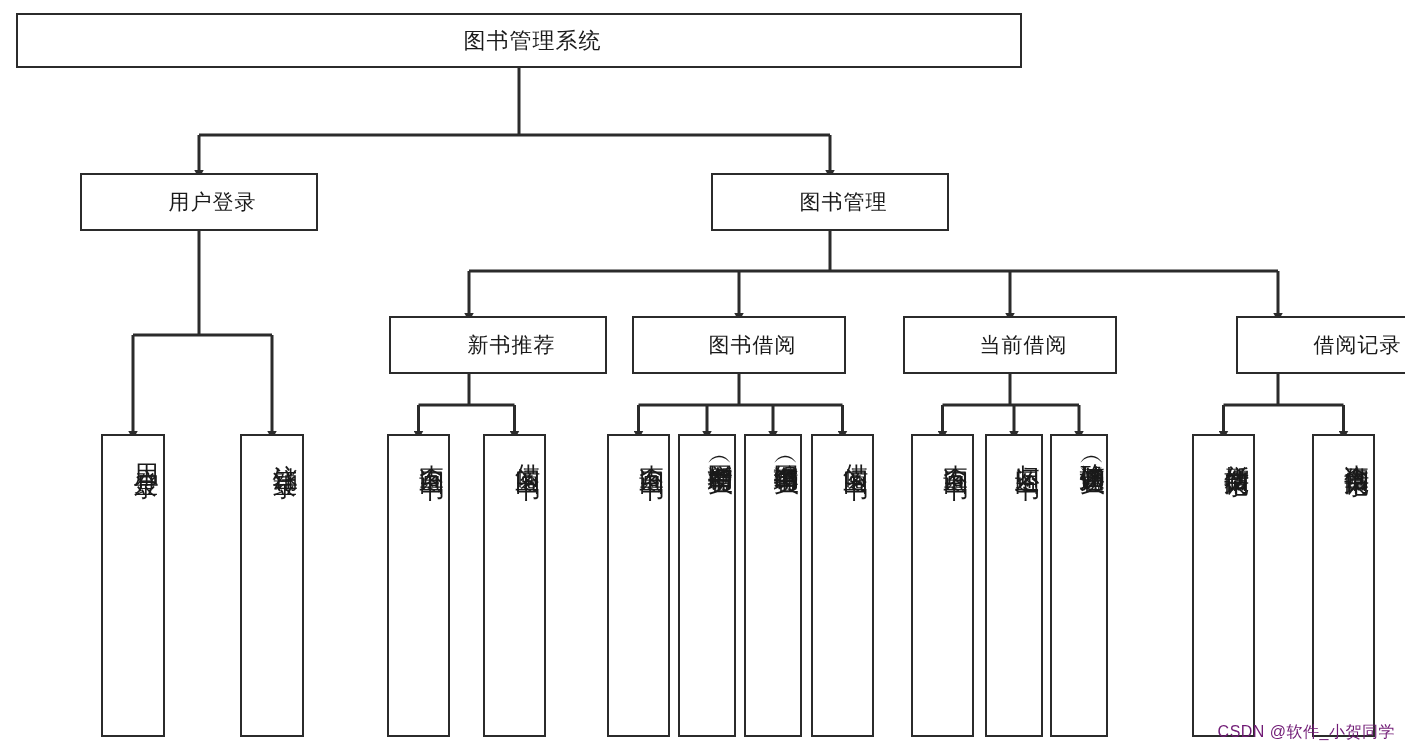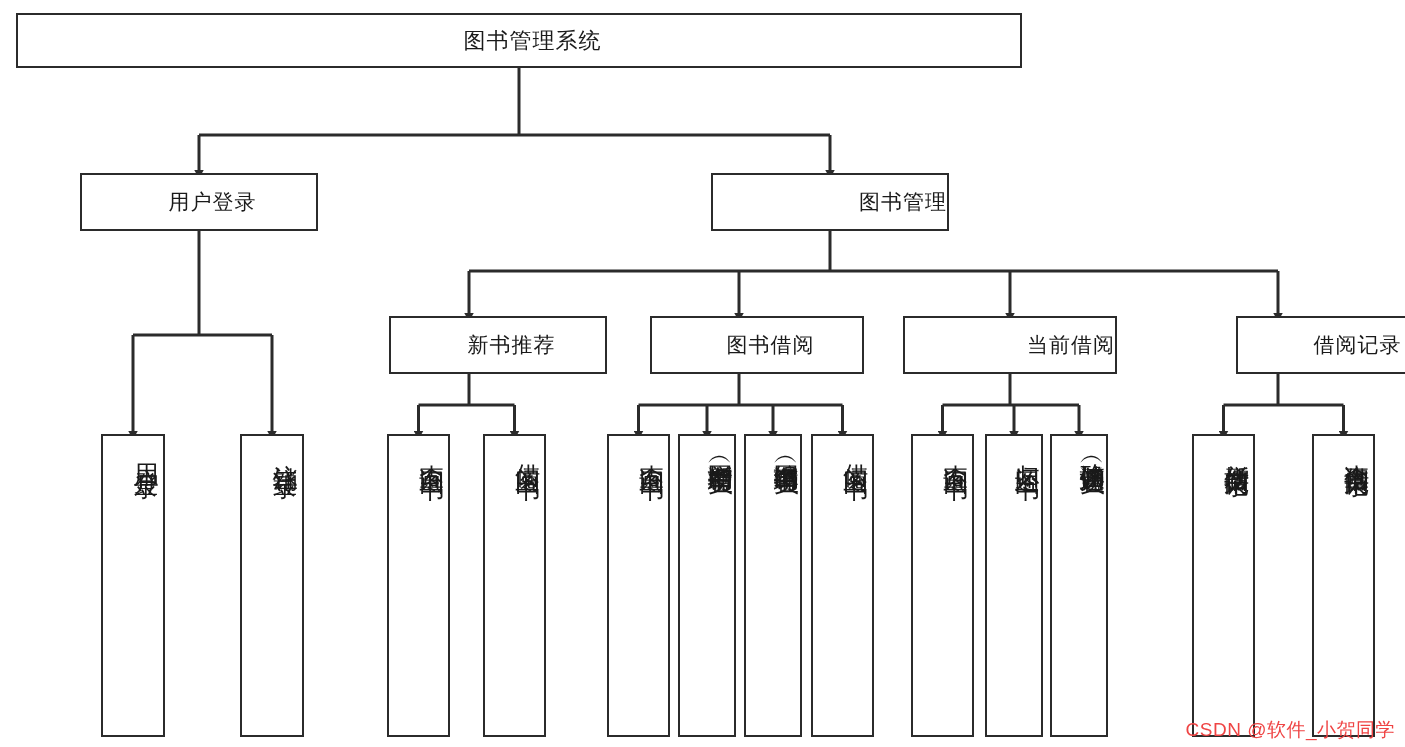--- a/index.html
+++ b/index.html
@@ -70,22 +70,22 @@
   .node.vert.tall-text .node-label {
     letter-spacing: 1px;
   }
   .node.vert.mid-text .node-label {
     letter-spacing: 2px;
   }
   #watermark {
     position: absolute;
     right: 10px;
     bottom: 4px;
-    font-size: 19px;
-    color: #ef4444;
+    font-size: 16px;
+    color: #701a75;
     letter-spacing: 0.5px;
     white-space: nowrap;
     z-index: 5;
     font-family: "Liberation Sans", "DejaVu Sans", sans-serif;
   }
 </style>
 </head>
 <body>
 
 <div id="diagram-root">
@@ -133,30 +133,30 @@
       </g>
   </svg>
 
   <div id="nodes-layer">
       <div class="node horiz root" style="left: 16px; top: 13px; width: 1006px; height: 55px;">
         <span class="node-label">图书管理系统</span>
       </div>
       <div class="node horiz" style="left: 80px; top: 173px; width: 238px; height: 58px;">
         <span class="node-label">用户登录</span>
       </div>
-      <div class="node horiz" style="left: 711px; top: 173px; width: 238px; height: 58px; justify-content: flex-end;">
+      <div class="node horiz" style="left: 711px; top: 173px; width: 238px; height: 58px;">
         <span class="node-label">图书管理</span>
       </div>
       <div class="node horiz" style="left: 360px; top: 316px; width: 218px; height: 58px; margin-left: 29px;">
         <span class="node-label">新书推荐</span>
       </div>
-      <div class="node horiz" style="left: 632px; top: 316px; width: 214px; height: 58px; margin-left: 18px;">
+      <div class="node horiz" style="left: 632px; top: 316px; width: 214px; height: 58px;">
         <span class="node-label">图书借阅</span>
       </div>
-      <div class="node horiz" style="left: 903px; top: 316px; width: 214px; height: 58px; justify-content: flex-end;">
+      <div class="node horiz" style="left: 903px; top: 316px; width: 214px; height: 58px;">
         <span class="node-label">当前借阅</span>
       </div>
       <div class="node horiz" style="left: 1236px; top: 316px; width: 216px; height: 58px;">
         <span class="node-label">借阅记录</span>
       </div>
       <div class="node vert" style="left: 101px; top: 434px; width: 64px; height: 303px;">
         <span class="node-label">用户登录</span>
       </div>
       <div class="node vert" style="left: 240px; top: 434px; width: 64px; height: 303px;">
         <span class="node-label">注销登录</span>

